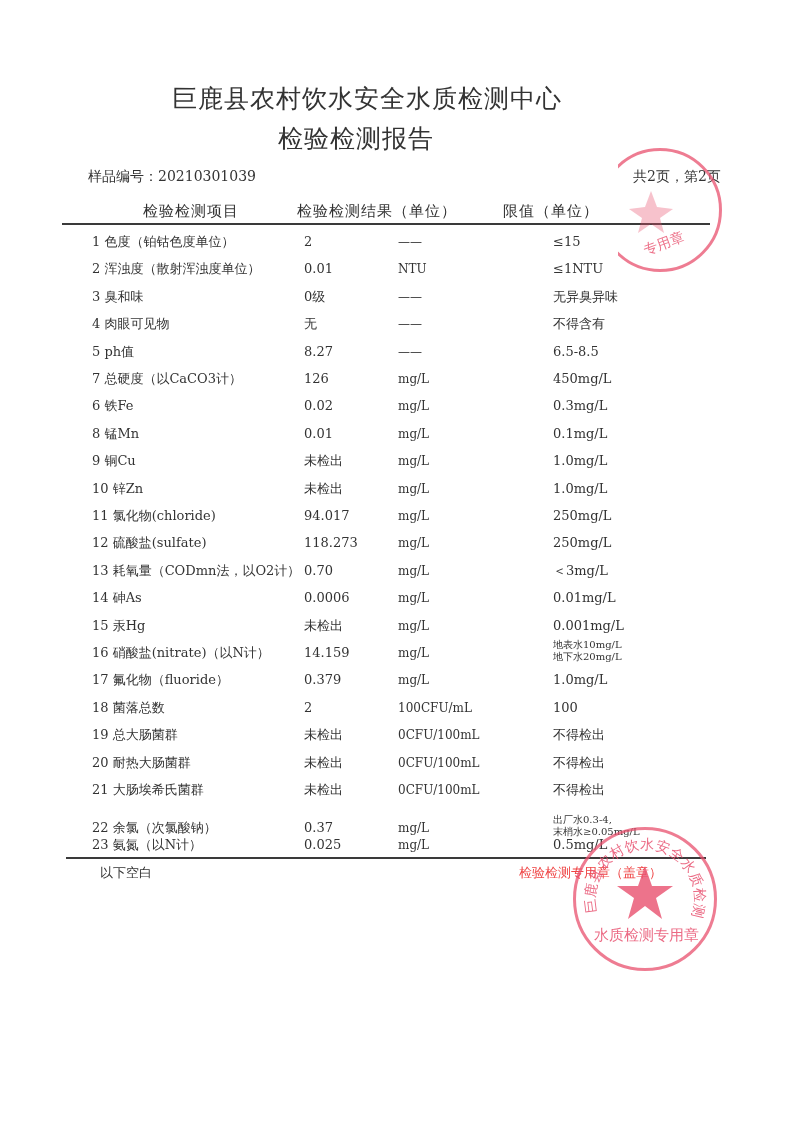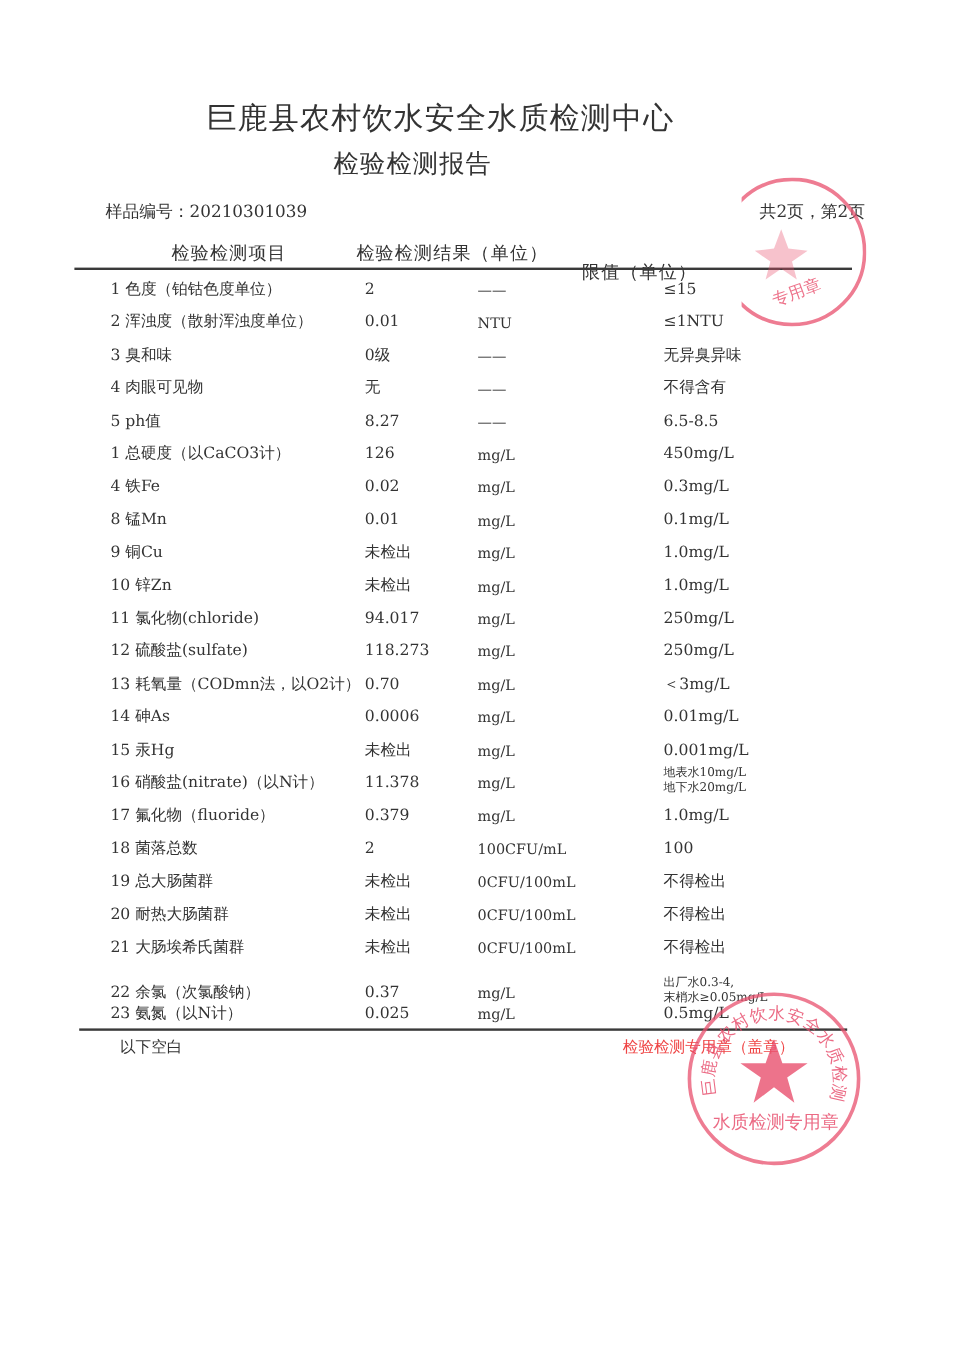--- a/index.html
+++ b/index.html
@@ -8,21 +8,21 @@
       font-family: "DejaVu Serif", "Liberation Serif", serif; color: #2b2b2b;
     }
     .title-main {
       position: absolute; left: 172px; top: 82px; width: 460px;
       font-family: "DejaVu Sans", "Liberation Sans", sans-serif;
       font-size: 25px; letter-spacing: 1px; color: #333; white-space: nowrap;
     }
     .title-sub {
       position: absolute; left: 278px; top: 122px;
       font-family: "DejaVu Sans", "Liberation Sans", sans-serif;
-      font-size: 21px; letter-spacing: 1px; color: #333; white-space: nowrap;
+      font-size: 25px; letter-spacing: 1px; color: #333; white-space: nowrap;
     }
     .sample-no {
       position: absolute; left: 88px; top: 168px; font-size: 14px; color: #333;
     }
     .page-info {
       position: absolute; left: 612px; top: 168px; font-size: 14px; color: #333; white-space: nowrap; margin-left: 21px;
     }
     .col-header {
       position: absolute; top: 202px; font-size: 15px; color: #333; white-space: nowrap; letter-spacing: 1px;
     }
@@ -50,21 +50,21 @@
 <body>
 
 <div class="title-main">巨鹿县农村饮水安全水质检测中心</div>
 <div class="title-sub">检验检测报告</div>
 
 <div class="sample-no">样品编号：20210301039</div>
 <div class="page-info">共2页，第2页</div>
 
 <div class="col-header" style="left:143px;">检验检测项目</div>
 <div class="col-header" style="left:297px;">检验检测结果（单位）</div>
-<div class="col-header" style="left:485px;margin-top:16px;">限值（单位）</div>
+<div class="col-header" style="left:503px;">限值（单位）</div>
 
 <div class="rule" style="left:62px; top:223px; width:648px;"></div>
 
 <div id="rows">
     <div class="row" style="top: 234px;">
       <span class="c-item">1 色度（铂钴色度单位）</span>
       <span class="c-result">2</span>
       <span class="c-unit">——</span>
       <span class="c-limit">≤15</span>
     </div>
@@ -86,27 +86,27 @@
       <span class="c-unit">——</span>
       <span class="c-limit">不得含有</span>
     </div>
     <div class="row" style="top: 343.6px;">
       <span class="c-item">5 ph值</span>
       <span class="c-result">8.27</span>
       <span class="c-unit">——</span>
       <span class="c-limit">6.5-8.5</span>
     </div>
     <div class="row" style="top: 371px;">
-      <span class="c-item">1 总硬度（以CaCO3计）</span>
+      <span class="c-item">7 总硬度（以CaCO3计）</span>
       <span class="c-result">126</span>
       <span class="c-unit">mg/L</span>
       <span class="c-limit">450mg/L</span>
     </div>
     <div class="row" style="top: 398.4px;">
-      <span class="c-item">4 铁Fe</span>
+      <span class="c-item">6 铁Fe</span>
       <span class="c-result">0.02</span>
       <span class="c-unit">mg/L</span>
       <span class="c-limit">0.3mg/L</span>
     </div>
     <div class="row" style="top: 425.8px; text-align: right;">
       <span class="c-item">8 锰Mn</span>
       <span class="c-result">0.01</span>
       <span class="c-unit">mg/L</span>
       <span class="c-limit">0.1mg/L</span>
     </div>
@@ -147,21 +147,21 @@
       <span class="c-limit">0.01mg/L</span>
     </div>
     <div class="row" style="top: 617.6px;">
       <span class="c-item">15 汞Hg</span>
       <span class="c-result">未检出</span>
       <span class="c-unit">mg/L</span>
       <span class="c-limit">0.001mg/L</span>
     </div>
     <div class="row" style="top: 645px;">
       <span class="c-item">16 硝酸盐(nitrate)（以N计）</span>
-      <span class="c-result">11.378</span>
+      <span class="c-result">14.159</span>
       <span class="c-unit">mg/L</span>
       <span class="c-limit small">地表水10mg/L
 地下水20mg/L</span>
     </div>
     <div class="row" style="top: 672.4px;">
       <span class="c-item">17 氟化物（fluoride）</span>
       <span class="c-result">0.379</span>
       <span class="c-unit">mg/L</span>
       <span class="c-limit">1.0mg/L</span>
     </div>

